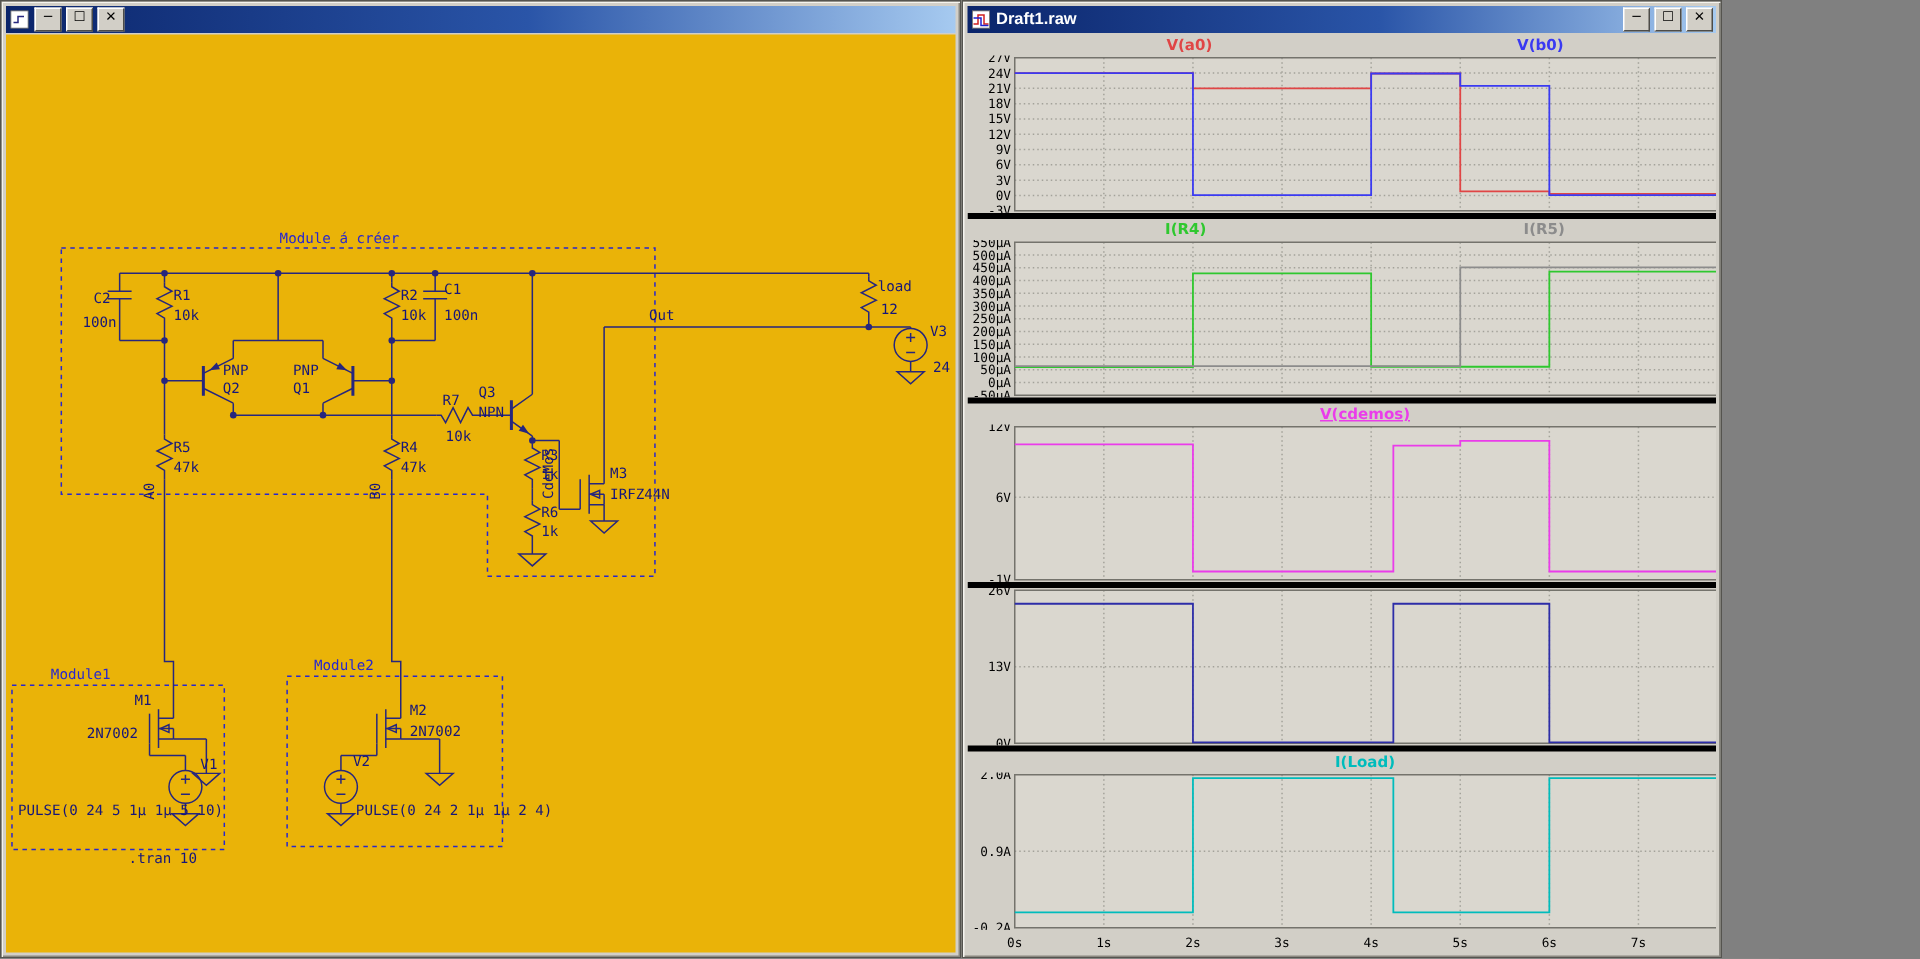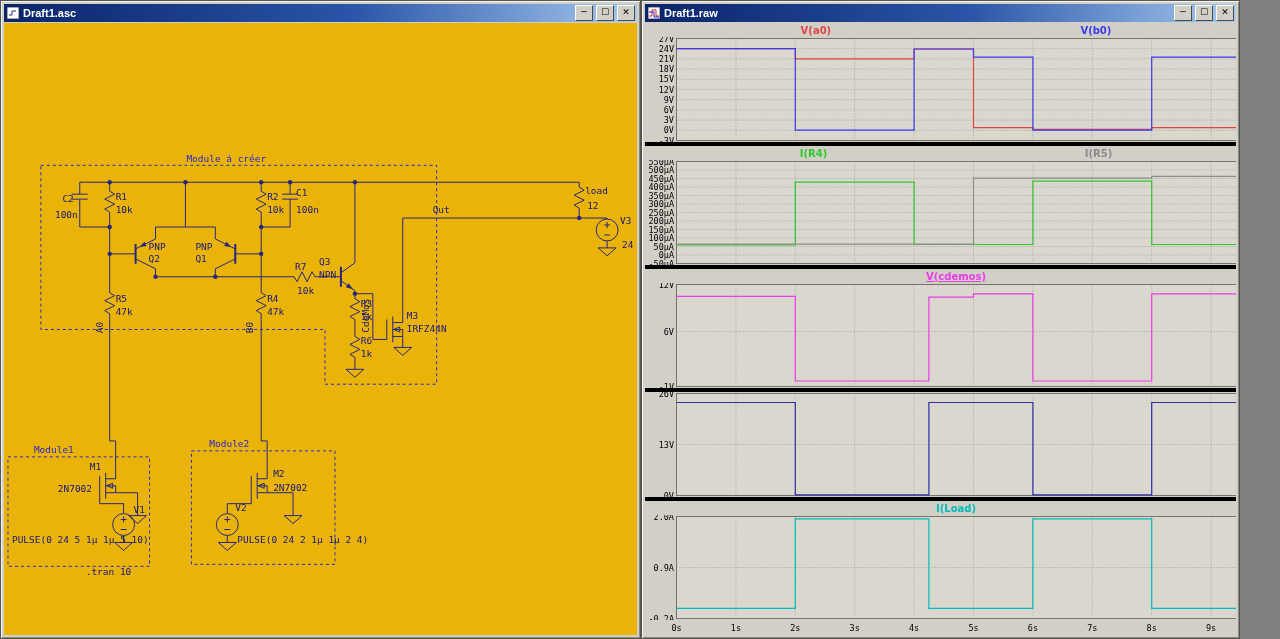--- a/index.html
+++ b/index.html
@@ -39,21 +39,20 @@
 <div class="screen">
 
   <div class="win" id="win-left" style="left:0;width:641px;">
     <div class="titlebar">
       <span class="app-icon">
         <svg width="12" height="12">
             <rect x="0" y="0" width="12" height="12" fill="#fff" stroke="#555"></rect>
             <path d="M2,8 h3 v-4 h4" stroke="#26267e" fill="none"></path>
           </svg>
       </span>
-      <span class="title">Draft1.asc</span>
       <span class="wbtn">─</span>
       <span class="wbtn">☐</span>
       <span class="wbtn">✕</span>
     </div>
     <div class="client schem-client">
       <svg class="schematic" viewBox="0 0 635 615" preserveAspectRatio="none">
         <defs>
           <path id="resV" d="M0,0 v3 l5,3 l-10,5 l10,5 l-10,5 l5,3 v6"></path>
           <path id="resH" d="M0,0 h3 l3,5 l5,-10 l5,10 l5,-10 l3,5 h6"></path>
           <g id="gnd">
@@ -181,21 +180,21 @@
         <text class="mlabel" x="206" y="426">Module2</text>
         <text x="270" y="456">M2</text>
         <text x="270" y="470">2N7002</text>
         <text x="232" y="490">V2</text>
         <text x="234" y="523">PULSE(0 24 2 1µ 1µ 2 4)</text>
         <text x="82" y="555">.tran 10</text>
       </svg>
     </div>
   </div>
 
-  <div class="win" id="win-right" style="left:641px;width:599px;">
+  <div class="win" id="win-right" style="left:641px;width:507px;">
     <div class="titlebar">
       <span class="app-icon">
         <svg width="12" height="12">
             <rect x="0" y="0" width="12" height="12" fill="#fff" stroke="#555"></rect>
             <polyline points="1,9 4,9 4,3 8,3 8,9 11,9" stroke="#d02020" fill="none"></polyline>
             <polyline points="1,5 6,5 6,10 11,10" stroke="#2020d0" fill="none"></polyline>
           </svg>
       </span>
       <span class="title">Draft1.raw</span>
       <span class="wbtn">─</span>

